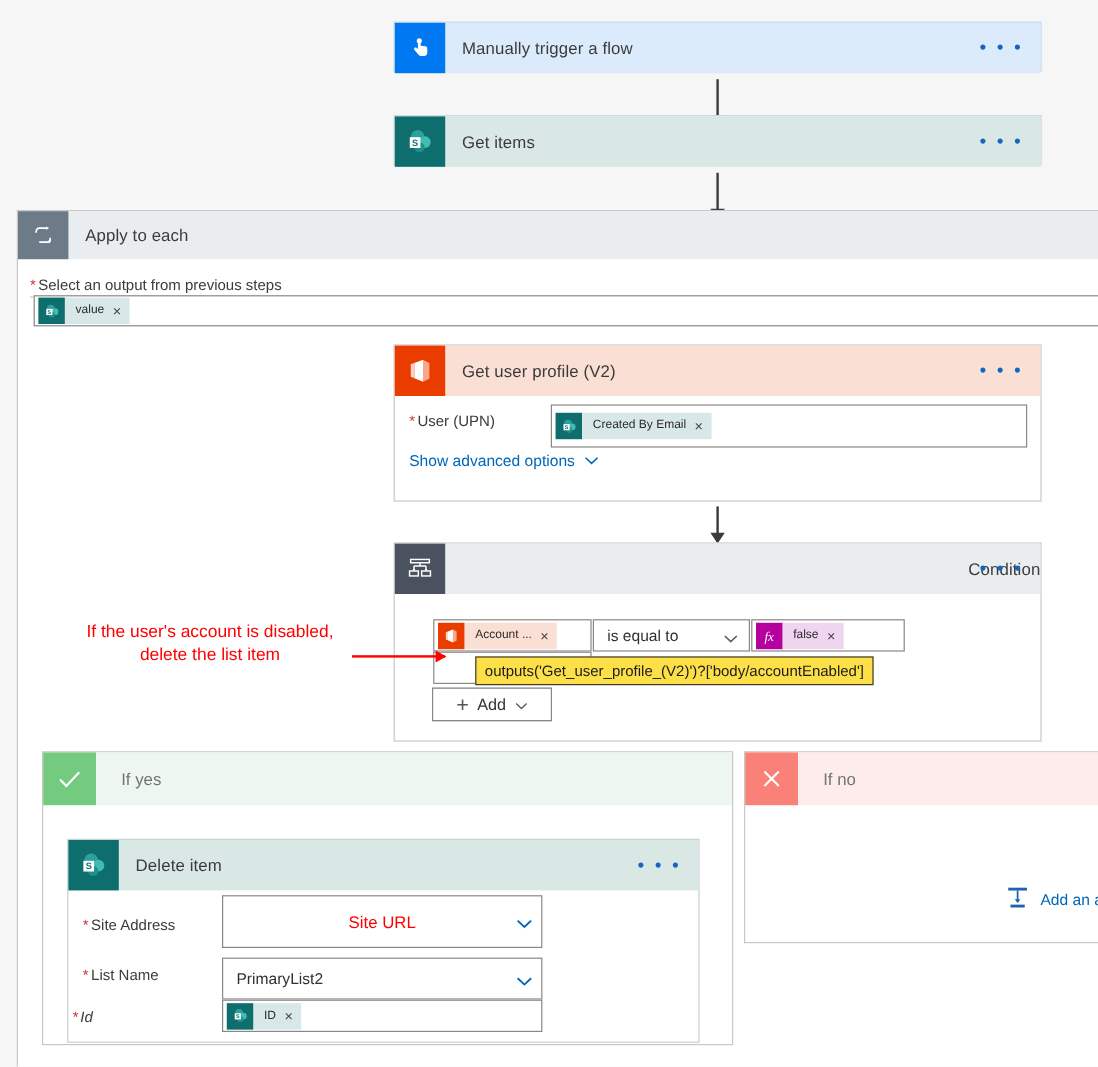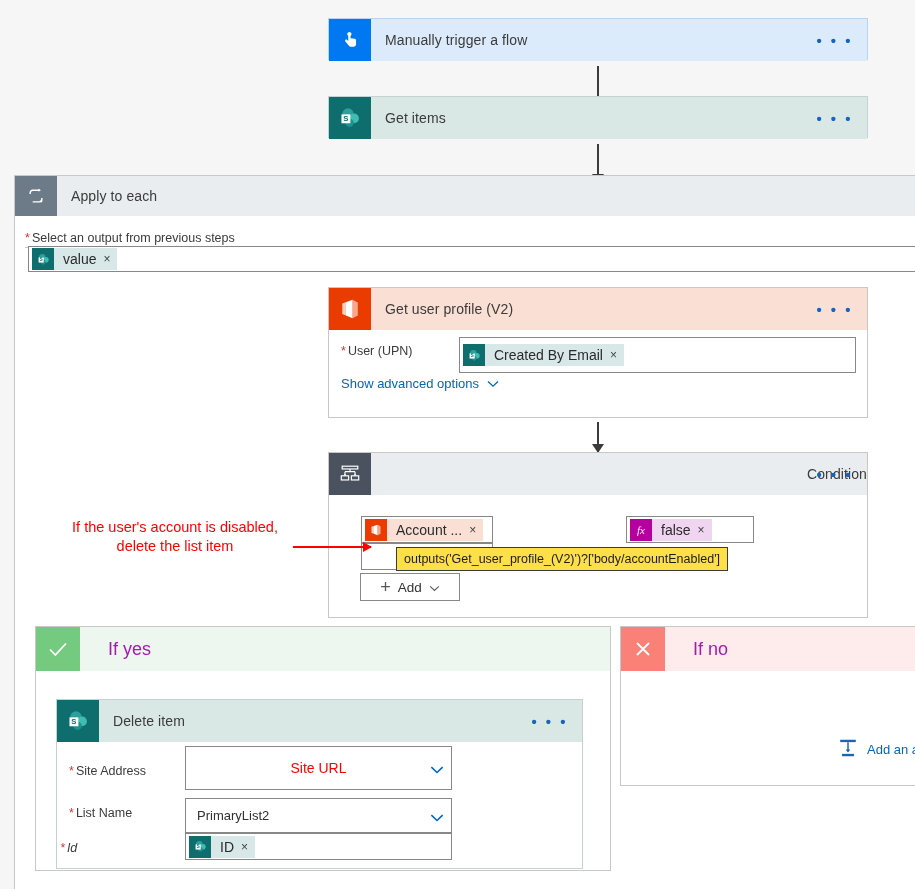--- a/index.html
+++ b/index.html
@@ -89,21 +89,21 @@
     height: 22px;
     margin-left: 3px;
   }
   .token-ico {
     width: 22px; height: 22px;
     flex: 0 0 22px;
     display: flex; align-items: center; justify-content: center;
   }
   .token-label {
     padding: 0 7px 0 9px;
-    font-size: 14px;
+    font-size: 10px;
     color: #2b2b2b;
     line-height: 22px;
     white-space: nowrap;
   }
   .token-x {
     font-size: 12px;
     color: #444;
     padding-right: 7px;
     line-height: 22px;
   }
@@ -194,23 +194,23 @@
     display: flex;
     align-items: center;
     height: 44px;
   }
   .branch-ico {
     width: 44px; height: 44px;
     flex: 0 0 44px;
     display: flex; align-items: center; justify-content: center;
   }
   .branch-title {
-    padding-left: 28px;
-    font-size: 18px;
-    color: #a21caf;
+    padding-left: 21px;
+    font-size: 14px;
+    color: #737373;
   }
 </style>
 </head>
 <body>
 
 <div class="card" style="left:328px; top:18px; width:540px; height:42px; border-color:#b9d4ef;">
   <div class="card-head" style="background:#dcebfb;">
     <div class="card-icon" style="background:#0078f2;">
       <svg width="22" height="22" viewBox="0 0 24 24" aria-hidden="true">
         <path d="M11.3 3.2c-1.3 0-2.3 1.05-2.3 2.35 0 .85.45 1.6 1.1 2.0V13l-1.25-1.1c-.55-.5-1.4-.45-1.9.1-.45.5-.45 1.25 0 1.75l3.9 4.6c.5.6 1.25.95 2.05.95h3.0c1.5 0 2.7-1.2 2.7-2.7v-4.25c0-.95-.7-1.75-1.65-1.85l-4.35-.5V7.55c.65-.4 1.1-1.15 1.1-2.0 0-1.3-1.05-2.35-2.4-2.35z" fill="#ffffff"></path>
@@ -348,20 +348,28 @@
           <path d="M14.5 2.8 7.4 5.6v12.6l-3.1-1.2V6.5L14.5 2.8z" fill="#ffffff" opacity="0.78"></path>
           <path d="M14.5 2.8v18.4l-7.1-3V5.6l7.1-2.8z" fill="#ffffff"></path>
           <path d="M14.5 21.2l5.3-2.6V5.4L14.5 2.8v18.4z" fill="#ffffff" opacity="0.55"></path>
         </svg>
       </span>
       <span class="token-label">Account ...</span>
       <span class="token-x">×</span>
     </span>
   </div>
 
+  <div class="field-box" style="position:absolute; left:165px; top:63px; width:131px; height:27px;">
+    <span class="combo-val">is equal to</span>
+    <span class="chev">
+      <svg width="12" height="8" viewBox="0 0 12 8" aria-hidden="true">
+        <path d="M1 1.5 6 6.2 11 1.5" fill="none" stroke="#5c5c5c" stroke-width="1.3"></path>
+      </svg>
+    </span>
+  </div>
 
   <div class="field-box" style="position:absolute; left:297px; top:63px; width:128px; height:27px;">
     <span class="token tok-fx">
       <span class="token-ico" style="background:#b4009e;">
         <svg width="22" height="22" viewBox="0 0 22 22" aria-hidden="true">
           <text x="11" y="15" font-family="'Liberation Serif',serif" font-size="11" font-style="italic" fill="#ffffff" text-anchor="middle">fx</text>
         </svg>
       </span>
       <span class="token-label">false</span>
       <span class="token-x">×</span>

